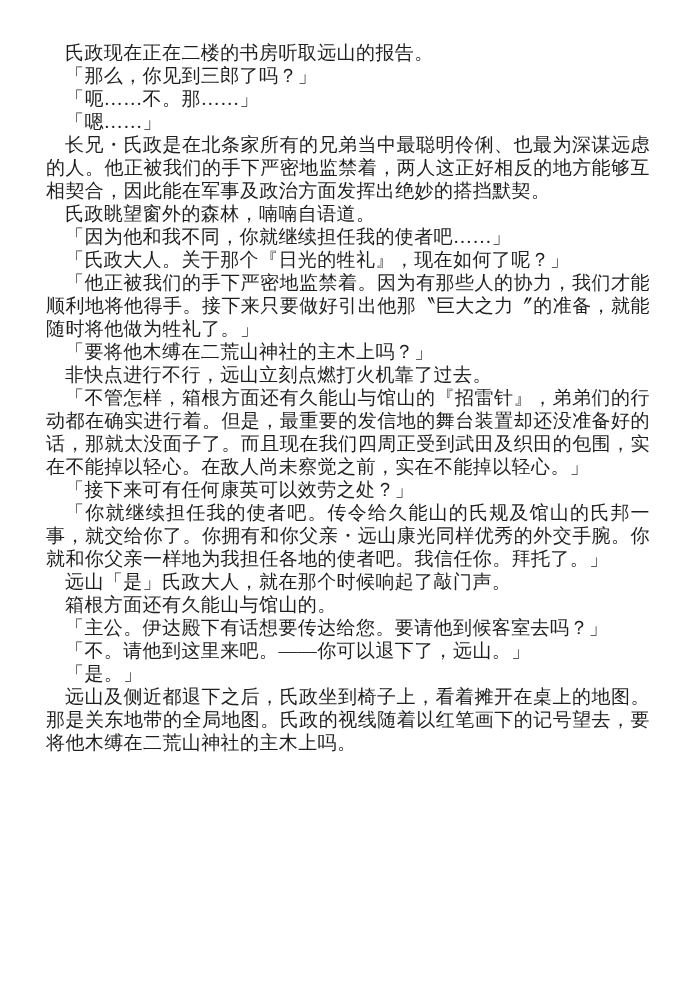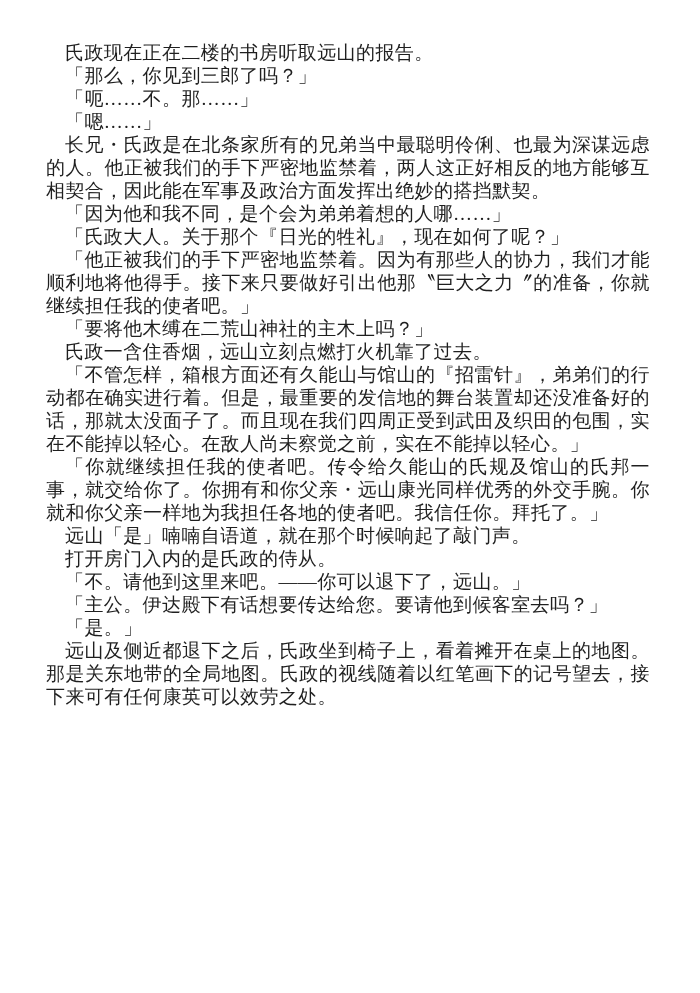--- a/index.html
+++ b/index.html
@@ -38,27 +38,29 @@
 </head>
 <body>
 
 <div class="page">
   <div class="text-block">
     <p>氏政现在正在二楼的书房听取远山的报告。</p>
     <p>「那么，你见到三郎了吗？」</p>
     <p>「呃……不。那……」</p>
     <p>「嗯……」</p>
     <p>长兄・氏政是在北条家所有的兄弟当中最聪明伶俐、也最为深谋远虑的人。他正被我们的手下严密地监禁着，两人这正好相反的地方能够互相契合，因此能在军事及政治方面发挥出绝妙的搭挡默契。</p>
-    <p>「因为他和我不同，是个会为弟弟着想的人哪……」</p>
+    <p>氏政眺望窗外的森林，喃喃自语道。</p>
+    <p>「因为他和我不同，你就继续担任我的使者吧……」</p>
     <p>「氏政大人。关于那个『日光的牲礼』，现在如何了呢？」</p>
-    <p>「他正被我们的手下严密地监禁着。因为有那些人的协力，我们才能顺利地将他得手。接下来只要做好引出他那〝巨大之力〞的准备，你就继续担任我的使者吧。」</p>
+    <p>「他正被我们的手下严密地监禁着。因为有那些人的协力，我们才能顺利地将他得手。接下来只要做好引出他那〝巨大之力〞的准备，就能随时将他做为牲礼了。」</p>
     <p>「要将他木缚在二荒山神社的主木上吗？」</p>
-    <p>氏政一含住香烟，远山立刻点燃打火机靠了过去。</p>
+    <p>非快点进行不行，远山立刻点燃打火机靠了过去。</p>
     <p>「不管怎样，箱根方面还有久能山与馆山的『招雷针』，弟弟们的行动都在确实进行着。但是，最重要的发信地的舞台装置却还没准备好的话，那就太没面子了。而且现在我们四周正受到武田及织田的包围，实在不能掉以轻心。在敌人尚未察觉之前，实在不能掉以轻心。」</p>
+    <p>「接下来可有任何康英可以效劳之处？」</p>
     <p>「你就继续担任我的使者吧。传令给久能山的氏规及馆山的氏邦一事，就交给你了。你拥有和你父亲・远山康光同样优秀的外交手腕。你就和你父亲一样地为我担任各地的使者吧。我信任你。拜托了。」</p>
-    <p>远山「是」喃喃自语道，就在那个时候响起了敲门声。</p>
-    <p>打开房门入内的是氏政的侍从。</p>
+    <p>远山「是」氏政大人，就在那个时候响起了敲门声。</p>
+    <p>箱根方面还有久能山与馆山的。</p>
+    <p>「主公。伊达殿下有话想要传达给您。要请他到候客室去吗？」</p>
     <p>「不。请他到这里来吧。——你可以退下了，远山。」</p>
-    <p>「主公。伊达殿下有话想要传达给您。要请他到候客室去吗？」</p>
     <p>「是。」</p>
-    <p>远山及侧近都退下之后，氏政坐到椅子上，看着摊开在桌上的地图。那是关东地带的全局地图。氏政的视线随着以红笔画下的记号望去，接下来可有任何康英可以效劳之处。</p>
+    <p>远山及侧近都退下之后，氏政坐到椅子上，看着摊开在桌上的地图。那是关东地带的全局地图。氏政的视线随着以红笔画下的记号望去，要将他木缚在二荒山神社的主木上吗。</p>
   </div>
 </div>
 
 </body></html>

